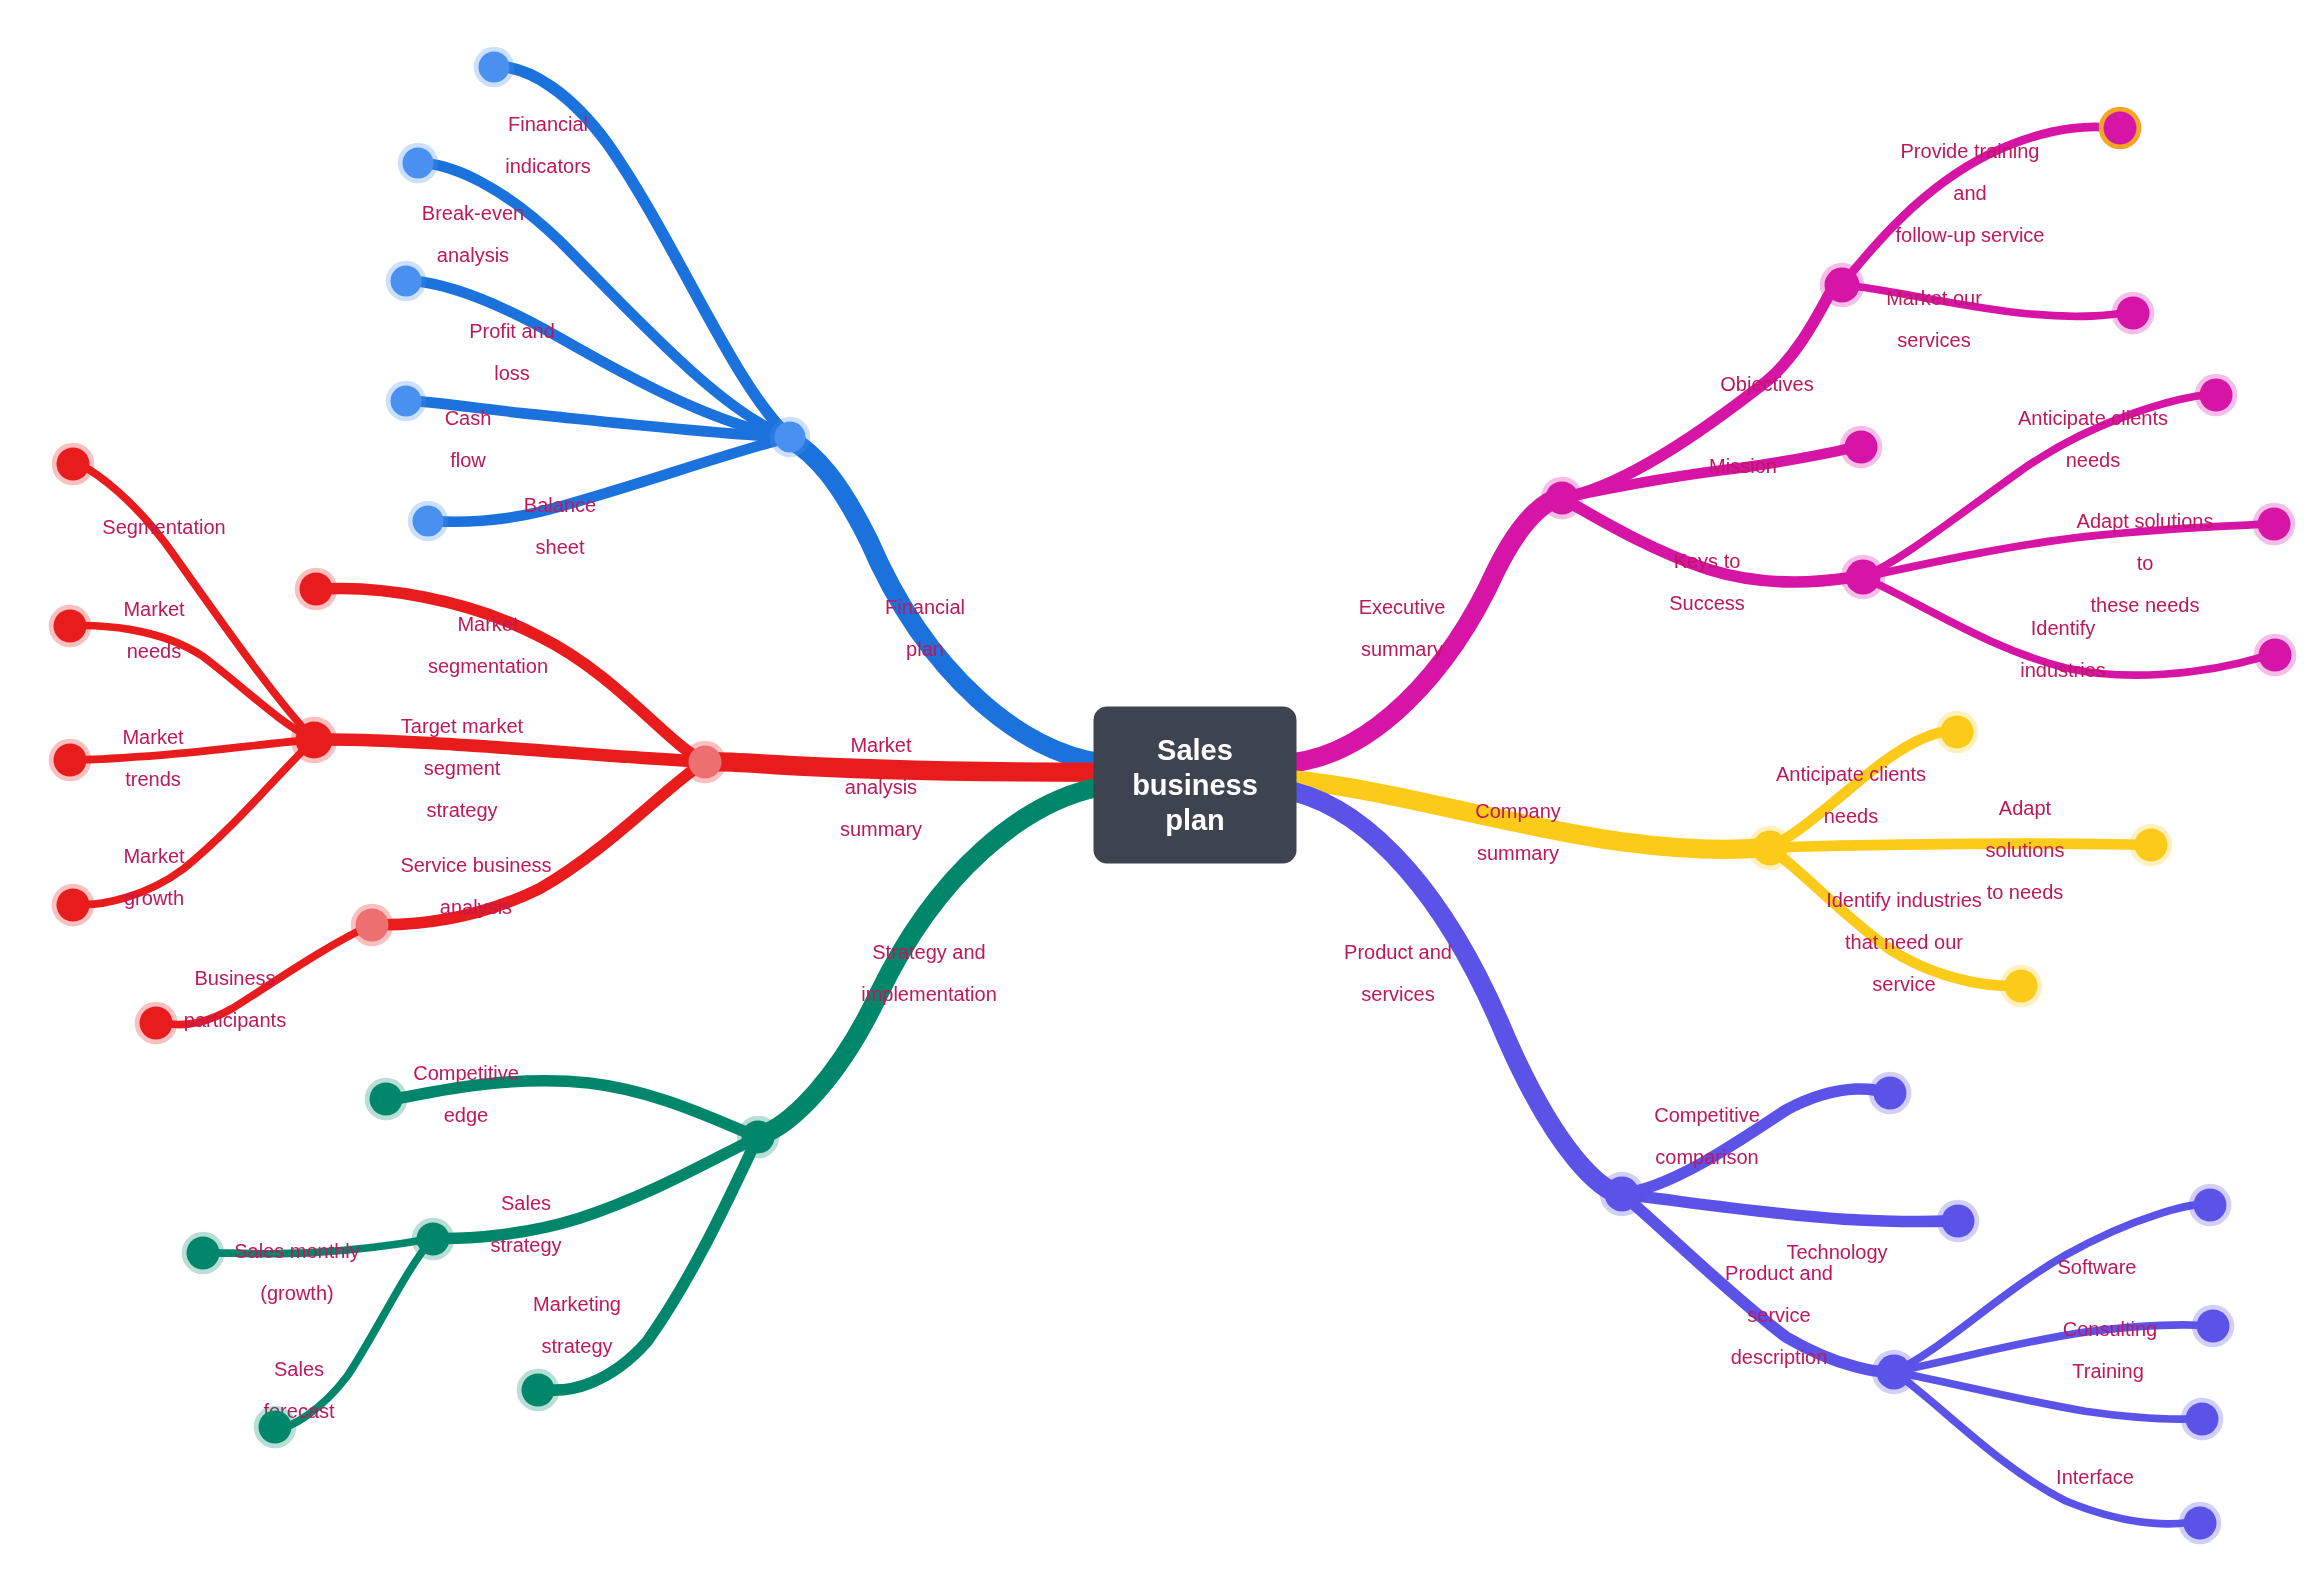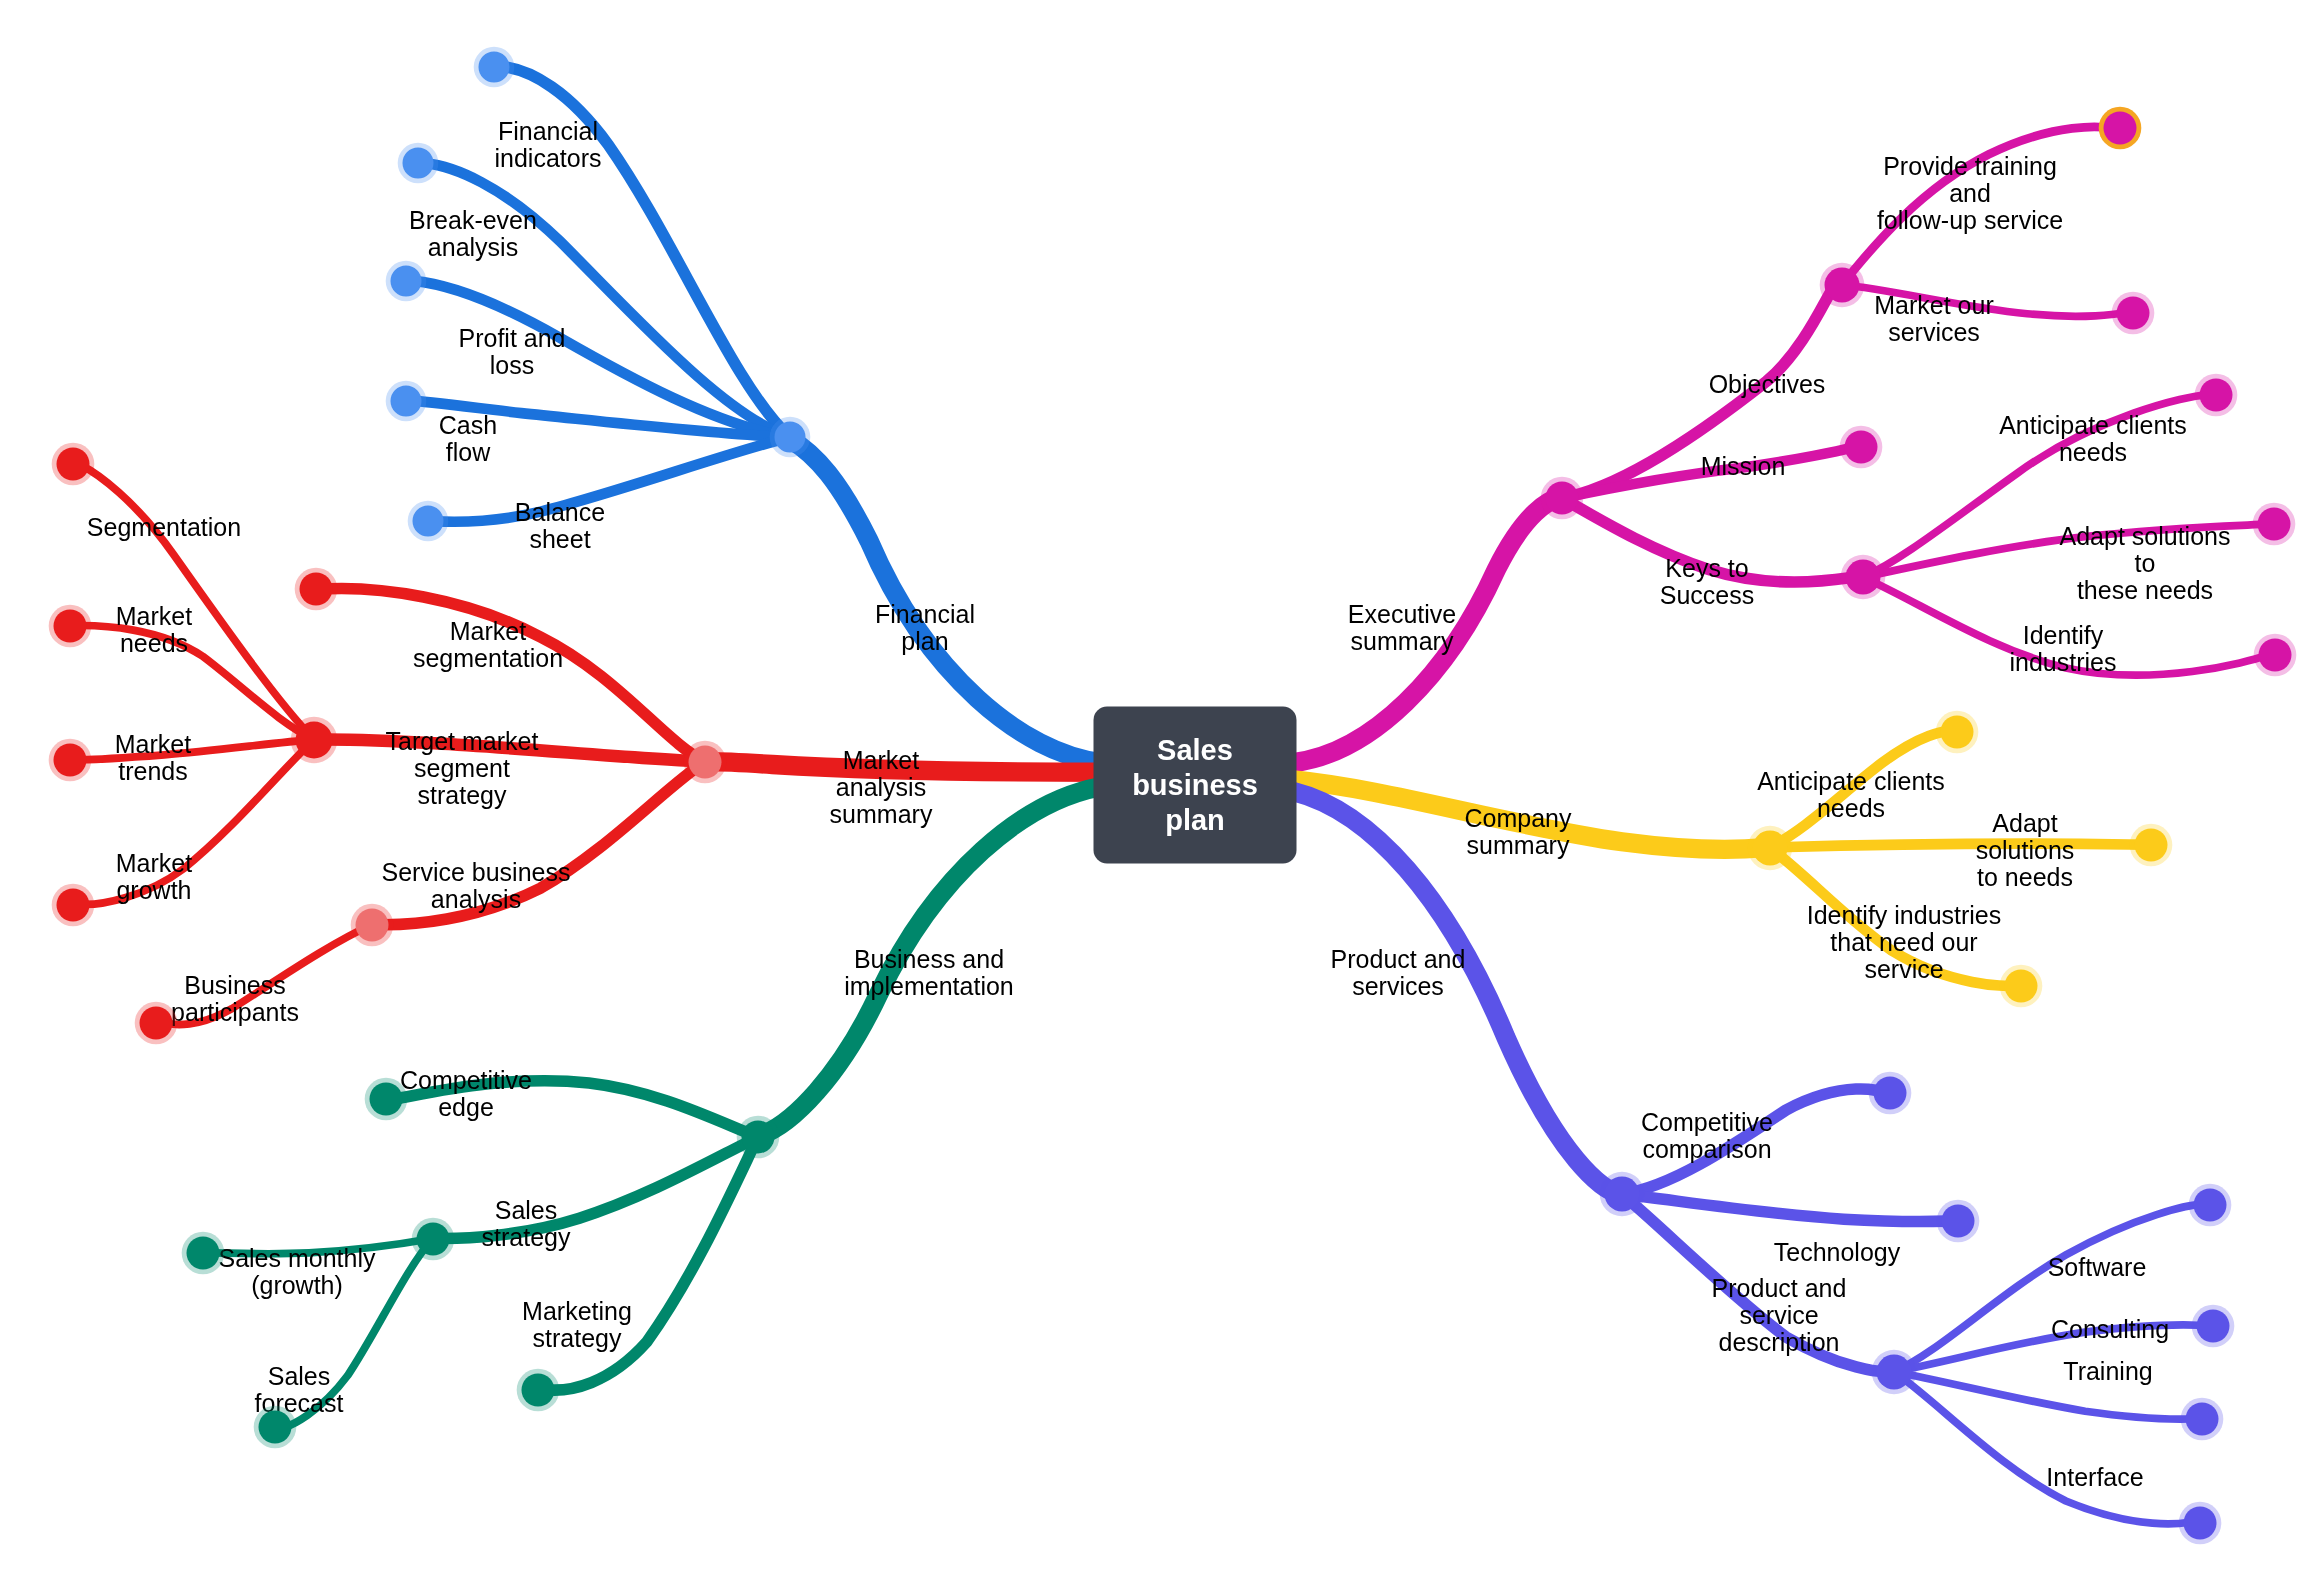--- a/index.html
+++ b/index.html
@@ -3,23 +3,23 @@
 <meta charset="utf-8">
 <style>
   html,body{margin:0;padding:0;background:#ffffff;}
   body{width:2317px;height:1585px;overflow:hidden;
        font-family:"Liberation Sans", sans-serif;}
   #canvas{position:relative;width:2317px;height:1585px;background:#fff;}
   #wires{position:absolute;left:0;top:0;width:2317px;height:1585px;}
 
   .node-label{
     position:absolute;
-    color:#000000;
-    font-size:25px;
-    line-height:27px;
+    color:#be185d;
+    font-size:20px;
+    line-height:42px;
     text-align:center;
     white-space:pre-line;
     transform:translate(-50%,-50%);
     font-family:"Liberation Sans", sans-serif;
     pointer-events:auto;
   }
 
   .root-node{
     position:absolute;
     transform:translate(-50%,-50%);
@@ -158,21 +158,21 @@
       <div class="dot" style="left: 70px; top: 760px; width: 33px; height: 33px; background: rgb(232, 28, 28); box-shadow: rgba(232, 28, 28, 0.28) 0px 0px 0px 4.8px;"></div>
       <div class="node-label" style="left: 154px; top: 877px;">Market
 growth</div>
       <div class="dot" style="left: 73px; top: 905px; width: 33px; height: 33px; background: rgb(232, 28, 28); box-shadow: rgba(232, 28, 28, 0.28) 0px 0px 0px 4.8px;"></div>
       <div class="node-label" style="left: 476px; top: 886px;">Service business
 analysis</div>
       <div class="dot" style="left: 372px; top: 925px; width: 33px; height: 33px; background: rgb(238, 111, 111); box-shadow: rgba(232, 28, 28, 0.28) 0px 0px 0px 4.8px;"></div>
       <div class="node-label" style="left: 235px; top: 999px;">Business
 participants</div>
       <div class="dot" style="left: 156px; top: 1023px; width: 33px; height: 33px; background: rgb(232, 28, 28); box-shadow: rgba(232, 28, 28, 0.28) 0px 0px 0px 4.8px;"></div>
-      <div class="node-label" style="left: 929px; top: 973px;">Business and
+      <div class="node-label" style="left: 929px; top: 973px;">Strategy and
 implementation</div>
       <div class="dot" style="left: 758px; top: 1137px; width: 33px; height: 33px; background: rgb(0, 135, 107); box-shadow: rgba(0, 135, 107, 0.28) 0px 0px 0px 4.8px;"></div>
       <div class="node-label" style="left: 466px; top: 1094px;">Competitive
 edge</div>
       <div class="dot" style="left: 386px; top: 1099px; width: 33px; height: 33px; background: rgb(0, 135, 107); box-shadow: rgba(0, 135, 107, 0.28) 0px 0px 0px 4.8px;"></div>
       <div class="node-label" style="left: 526px; top: 1224px;">Sales
 strategy</div>
       <div class="dot" style="left: 433px; top: 1239px; width: 33px; height: 33px; background: rgb(0, 135, 107); box-shadow: rgba(0, 135, 107, 0.28) 0px 0px 0px 4.8px;"></div>
       <div class="node-label" style="left: 297px; top: 1272px;">Sales monthly
 (growth)</div>

